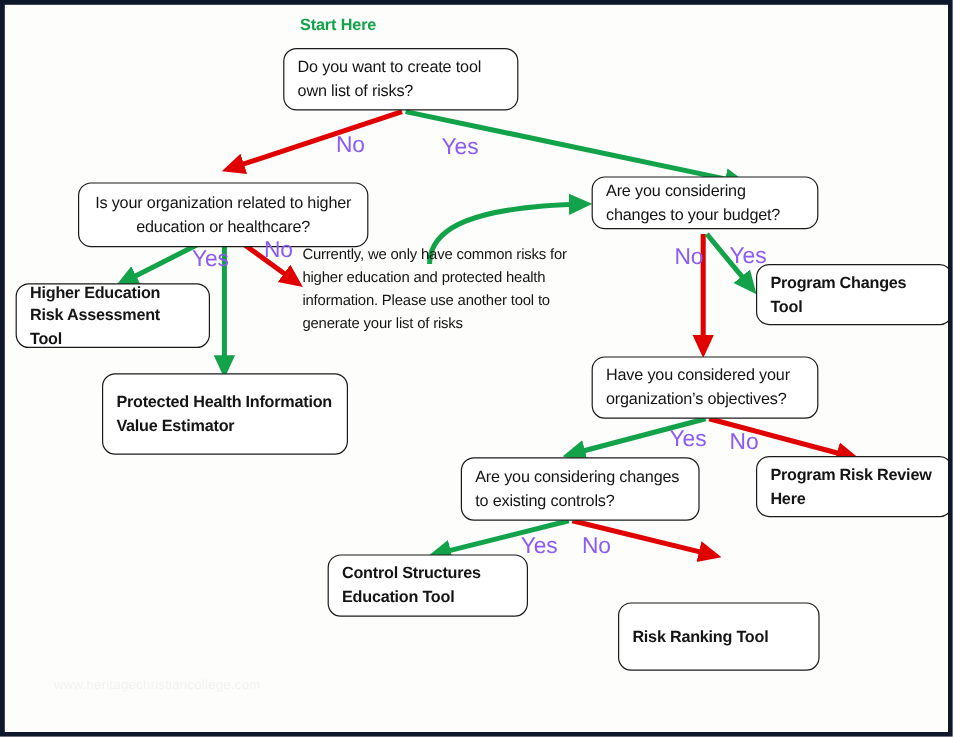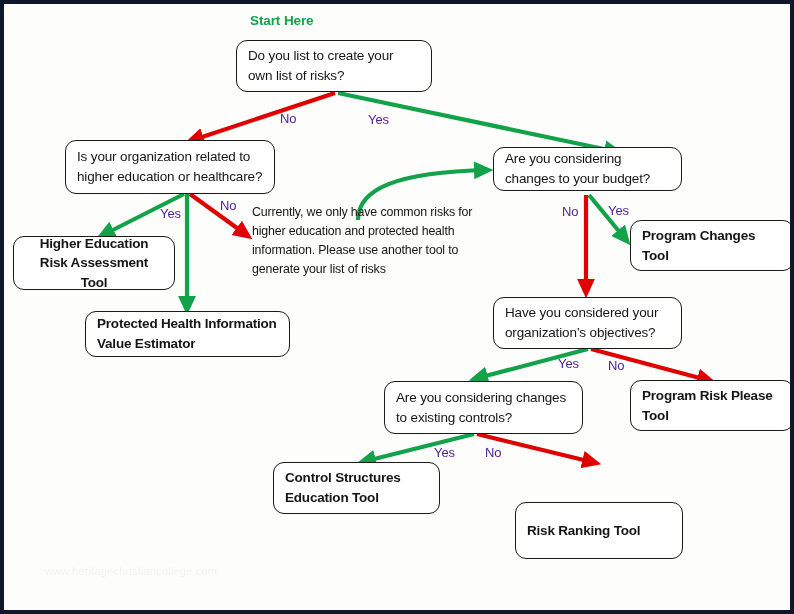--- a/index.html
+++ b/index.html
@@ -39,22 +39,22 @@
     line-height: 1.45;
     color: #151515;
     letter-spacing: -0.15px;
   }
   .node.terminal .txt {
     font-weight: bold;
     letter-spacing: -0.2px;
   }
   .label {
     position: absolute;
-    font-size: 13px;
-    color: #4c1d95;
+    font-size: 19px;
+    color: #8b5cf6;
     z-index: 4;
     white-space: nowrap;
     letter-spacing: -0.1px;
   }
   #start-label {
     position: absolute;
     font-size: 13.5px;
     font-weight: bold;
     color: #12A24A;
     letter-spacing: -0.1px;
@@ -114,53 +114,53 @@
     <path d="M 587 345 L 707 377" fill="none" stroke="#E00000" stroke-width="4.2" marker-end="url(#arrow-red)"></path>
 
     <path d="M 470 430 L 358 458" fill="none" stroke="#12A24A" stroke-width="4.2" marker-end="url(#arrow-green)"></path>
 
     <path d="M 473 430 L 592 459" fill="none" stroke="#E00000" stroke-width="4.2" marker-end="url(#arrow-red)"></path>
   </svg>
 
   <div id="start-label" style="left:246px; top:9px;">Start Here</div>
 
   <div class="node question" style="left:232px; top:36px; width:196px; height:52px;">
-    <span class="txt">Do you list to create your own list of risks?</span>
+    <span class="txt">Do you want to create tool own list of risks?</span>
   </div>
 
-  <div class="node question" style="left:61px; top:136px; width:210px; height:54px;">
+  <div class="node question" style="left:61px; top:148px; width:242px; height:54px;text-align:center;">
     <span class="txt">Is your organization related to higher education or healthcare?</span>
   </div>
 
   <div class="node question" style="left:489px; top:143px; width:189px; height:44px;">
     <span class="txt">Are you considering changes to your budget?</span>
   </div>
 
   <div class="node question" style="left:489px; top:293px; width:189px; height:52px;">
     <span class="txt">Have you considered your organization’s objectives?</span>
   </div>
 
   <div class="node question" style="left:380px; top:377px; width:199px; height:53px;">
     <span class="txt">Are you considering changes to existing controls?</span>
   </div>
 
-  <div class="node terminal" style="left:9px; top:232px; width:162px; height:54px;text-align:center;">
+  <div class="node terminal" style="left:9px; top:232px; width:162px; height:54px;">
     <span class="txt">Higher Education Risk Assessment Tool</span>
   </div>
 
-  <div class="node terminal" style="left:81px; top:307px; width:205px; height:46px;">
+  <div class="node terminal" style="left:81px; top:307px; width:205px; height:68px;">
     <span class="txt">Protected Health Information Value Estimator</span>
   </div>
 
   <div class="node terminal" style="left:626px; top:216px; width:164px; height:51px;">
     <span class="txt">Program Changes Tool</span>
   </div>
 
   <div class="node terminal" style="left:626px; top:376px; width:164px; height:51px;">
-    <span class="txt">Program Risk Please Tool</span>
+    <span class="txt">Program Risk Review Here</span>
   </div>
 
   <div class="node terminal" style="left:269px; top:458px; width:167px; height:52px;">
     <span class="txt">Control Structures Education Tool</span>
   </div>
 
   <div class="node terminal" style="left:511px; top:458px; width:168px; height:57px;margin-top:40px;">
     <span class="txt">Risk Ranking Tool</span>
   </div>
 

